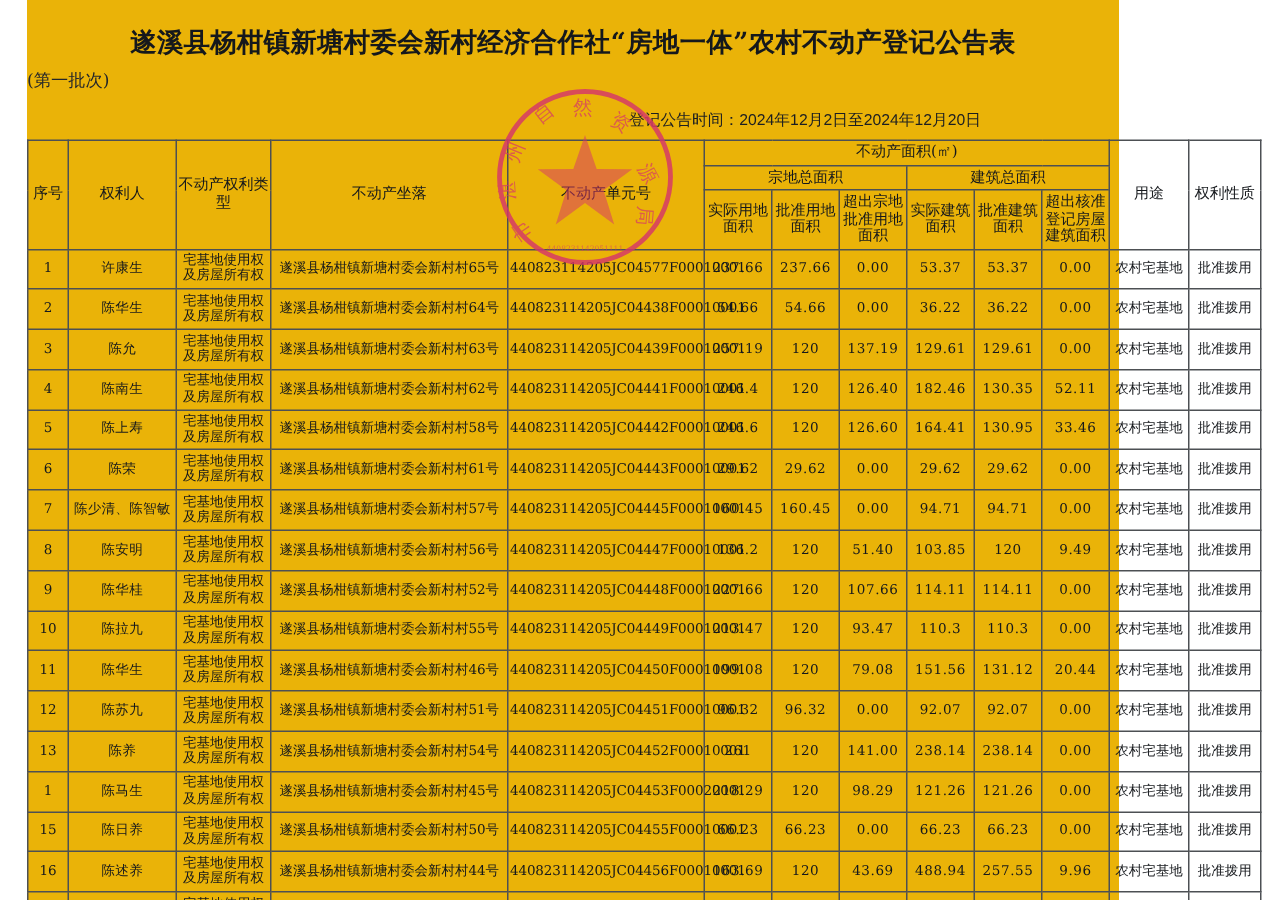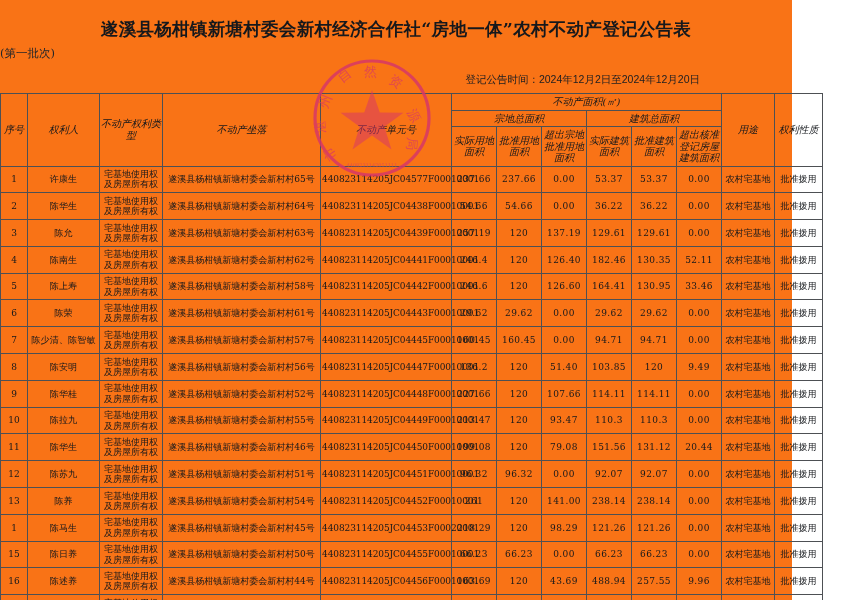--- a/index.html
+++ b/index.html
@@ -9,24 +9,25 @@
   body {
     width: 856px;
     height: 600px;
     background: #ffffff;
     font-family: "DejaVu Sans", "Liberation Sans", sans-serif;
     overflow: hidden;
     position: relative;
   }
   .page {
     position: relative;
-    width: 792px;
+    width: 728px;
     height: 600px;
-    background: #f97316;
+    background: #eab308;
     box-sizing: border-box;
+    margin-left: 18px;
   }
   .doc-title {
     text-align: center;
     font-size: 17.5px;
     font-weight: bold;
     color: #15181c;
     letter-spacing: 0.3px;
     padding-top: 19px;
     line-height: 1.2;
     font-family: "DejaVu Serif", "Liberation Serif", serif;
@@ -82,21 +83,20 @@
     text-align: center;
     vertical-align: middle;
     color: #15181c;
     background: transparent;
   }
   table.reg th {
     font-weight: normal;
     font-size: 10px;
     line-height: 1.15;
     padding: 2px 1px;
-    font-style: italic;
   }
   table.reg td {
     font-size: 9px;
     line-height: 1.15;
     padding: 2px 1px;
     height: 21.8px;
   }
   td.c-idx { font-size: 9px; }
   td.c-owner { font-size: 9.5px; letter-spacing: 0.2px; }
   td.c-type { font-size: 9px; line-height: 1.12; }

